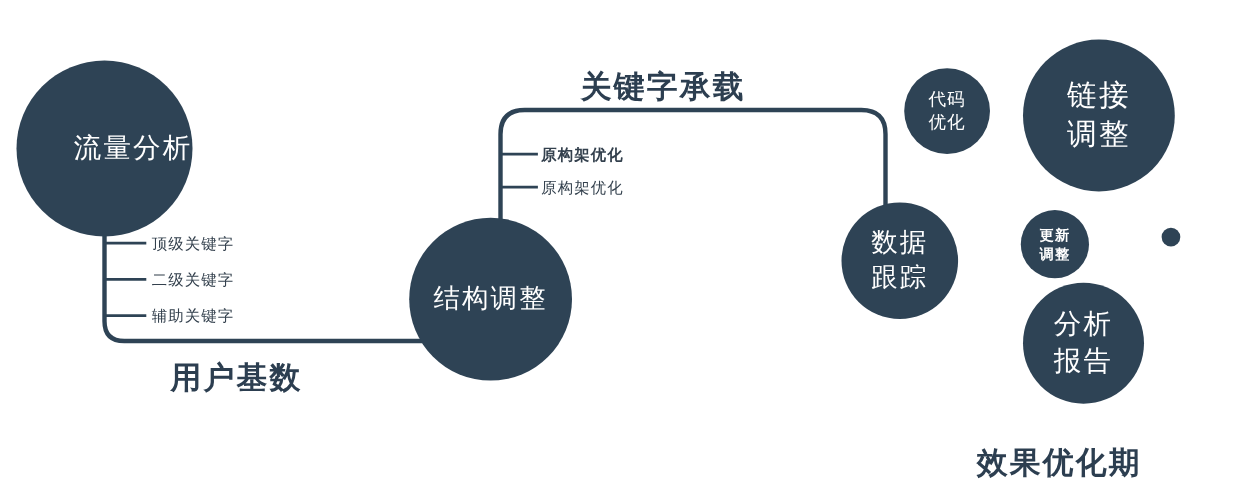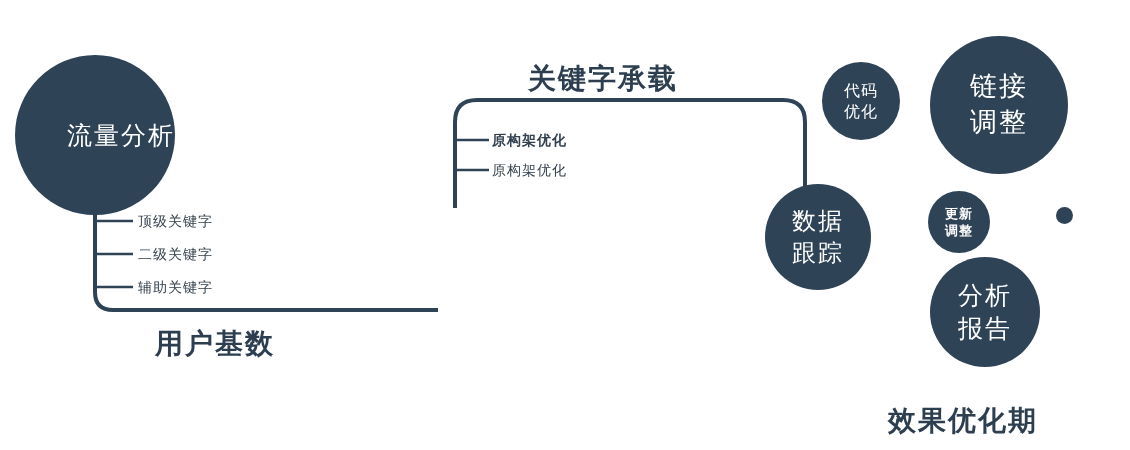--- a/index.html
+++ b/index.html
@@ -62,20 +62,23 @@
     <path d="M95 254 H133" stroke="#2e4355" stroke-width="2.5"></path>
     <path d="M95 287 H133" stroke="#2e4355" stroke-width="2.5"></path>
     <path d="M455 140 H489" stroke="#2e4355" stroke-width="2.5"></path>
     <path d="M455 170 H489" stroke="#2e4355" stroke-width="2.5"></path>
   </svg>
 
   <div class="node" style="left:15px;top:55px;width:160px;height:160px;font-size:25px;align-items:flex-end;">
     <span>流量分析</span>
   </div>
 
+  <div class="node" style="left:372px;top:198px;width:148px;height:148px;font-size:24px;">
+    <span>结构调整</span>
+  </div>
 
   <div class="node" style="left:822px;top:62px;width:78px;height:78px;font-size:16px;letter-spacing:1px;">
     <span>代码</span>
     <span>优化</span>
   </div>
 
   <div class="node" style="left:765px;top:184px;width:106px;height:106px;font-size:24px;">
     <span>数据</span>
     <span>跟踪</span>
   </div>

